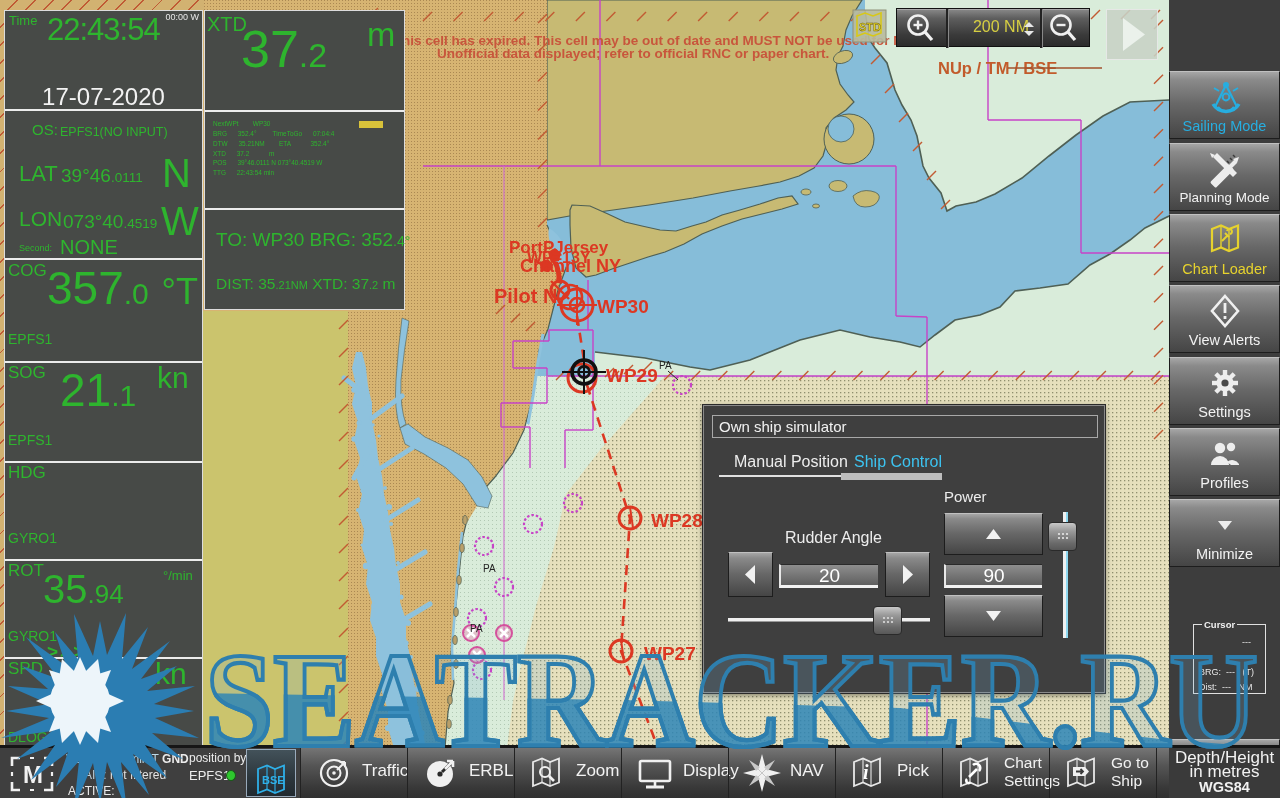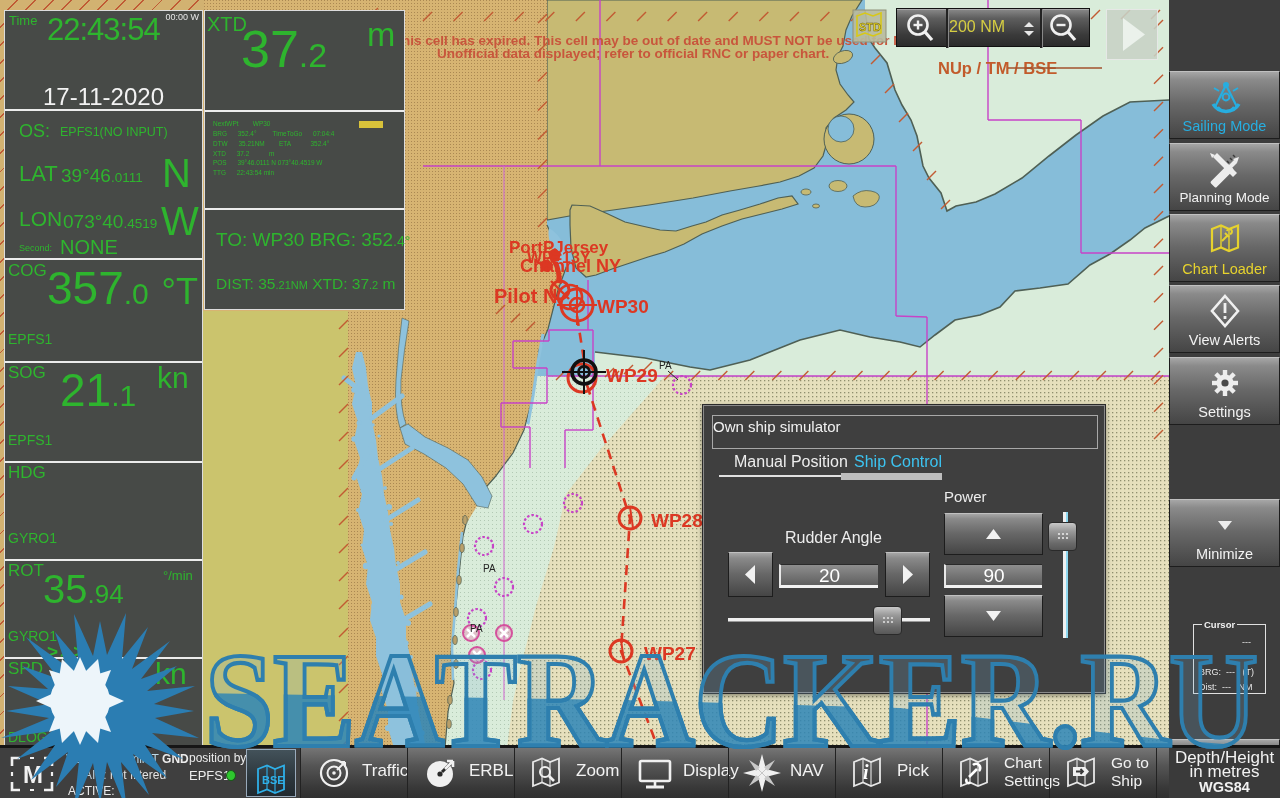--- a/index.html
+++ b/index.html
@@ -291,24 +291,24 @@
 </svg>
 
 <div class="abs hatch" style="left:0;top:0;width:204px;height:10px"></div>
 <div class="abs hatch" style="left:0;top:10px;width:4px;height:735px"></div>
 
 <div class="abs" style="left:4px;top:10px;width:199px;height:735px;background:#474a47;border:1px solid #dcdcdc;border-bottom:none">
 
   <div class="abs g" style="left:4px;top:2px;font-size:13px">Time</div>
   <div class="abs g" style="left:42px;top:1px;font-size:31px;letter-spacing:-1px">22:43:54</div>
   <div class="abs" style="right:3px;top:1px;font-size:9px;color:#e8e8e8">00:00 W</div>
-  <div class="abs" style="left:0;top:72px;width:100%;text-align:center;font-size:24px;color:#f2f2f2">17-11-2020</div>
+  <div class="abs" style="left:0;top:72px;width:100%;text-align:center;font-size:24px;color:#f2f2f2">17-07-2020</div>
   <div class="sep" style="top:98px"></div>
 
-  <div class="abs g" style="left:14px;top:110px;font-size:18px">OS:</div>
+  <div class="abs g" style="left:27px;top:110px;font-size:15px">OS:</div>
   <div class="abs g" style="left:55px;top:114px;font-size:12.5px">EPFS1(NO INPUT)</div>
   <div class="abs g" style="left:14px;top:150px;font-size:22px">LAT</div>
   <div class="abs g" style="left:56px;top:154px;font-size:19px">39°46<span style="font-size:13.5px">.0111</span></div>
   <div class="abs g" style="left:157px;top:140px;font-size:40px">N</div>
   <div class="abs g" style="left:14px;top:196px;font-size:21px">LON</div>
   <div class="abs g" style="left:58px;top:200px;font-size:19px">073°40<span style="font-size:13.5px">.4519</span></div>
   <div class="abs g" style="left:156px;top:188px;font-size:40px">W</div>
   <div class="abs g" style="left:14px;top:232px;font-size:9px">Second:</div>
   <div class="abs g" style="left:55px;top:225px;font-size:20px">NONE</div>
   <div class="sep" style="top:247px"></div>
@@ -361,39 +361,39 @@
 
 <div class="abs" style="left:896px;top:8px;width:194px;height:39px;background:linear-gradient(180deg,#8a8a8a 0,#5e5e5e 25%,#3a3a3a 70%,#2c2c2c 100%);border:1px solid #111;box-shadow:inset 0 1px 0 #aaa">
   <div class="abs" style="left:49px;top:0;width:2px;height:39px;background:#222;box-shadow:1px 0 0 #888"></div>
   <div class="abs" style="left:143px;top:0;width:2px;height:39px;background:#222;box-shadow:1px 0 0 #888"></div>
   <svg class="abs" style="left:7px;top:3px" width="34" height="34" viewBox="0 0 34 34">
         <circle cx="14" cy="13" r="9.5" fill="none" stroke="#f0f0f0" stroke-width="2.6"></circle>
         <line x1="21" y1="20" x2="28" y2="28" stroke="#f0f0f0" stroke-width="3.4"></line>
         <line x1="9.5" y1="13" x2="18.5" y2="13" stroke="#f0f0f0" stroke-width="2.4"></line>
         <line x1="14" y1="8.5" x2="14" y2="17.5" stroke="#f0f0f0" stroke-width="2.4"></line>
       </svg>
-  <div class="abs" style="left:52px;top:9px;width:80px;text-align:left;font-size:16px;color:#d6ce42">200 NM</div>
+  <div class="abs" style="left:52px;top:9px;width:80px;text-align:right;font-size:16px;color:#d6ce42">200 NM</div>
   <svg class="abs" style="left:126px;top:12px" width="12" height="16" viewBox="0 0 12 16">
         <path d="M6,1 L11,6 H1 Z" fill="#e8e8e8"></path>
         <path d="M6,15 L1,10 H11 Z" fill="#e8e8e8"></path>
       </svg>
   <svg class="abs" style="left:150px;top:3px" width="34" height="34" viewBox="0 0 34 34">
         <circle cx="14" cy="13" r="9.5" fill="none" stroke="#f0f0f0" stroke-width="2.6"></circle>
         <line x1="21" y1="20" x2="28" y2="28" stroke="#f0f0f0" stroke-width="3.4"></line>
         <line x1="9.5" y1="13" x2="18.5" y2="13" stroke="#f0f0f0" stroke-width="2.4"></line>
       </svg>
 </div>
 <div class="abs" style="left:1106px;top:9px;width:52px;height:51px;background:#c8d2c6;opacity:0.88;border:1px solid #e8e8e8">
   <svg width="50" height="49">
         <path d="M16,8 L38,24.5 L16,41 Z" fill="#eef2ee"></path>
       </svg>
 </div>
 
 <div class="abs" style="left:703px;top:405px;width:402px;height:288px;background:#3f3f3f;border:1px solid #8a8a8a;outline:1px solid #2a2a2a;box-shadow:0 2px 6px rgba(0,0,0,0.5)">
-  <div class="abs" style="left:8px;top:9px;width:386px;height:34px;border:1px solid #a8a8a8;color:#f2f2f2;font-size:15px;line-height:21px;">Own ship simulator</div>
+  <div class="abs" style="left:8px;top:9px;width:386px;height:23px;border:1px solid #a8a8a8;color:#f2f2f2;font-size:15px;line-height:21px;padding-left:6px">Own ship simulator</div>
   <div class="abs" style="left:30px;top:47px;font-size:16px;color:#ededed">Manual Position</div>
   <div class="abs" style="left:150px;top:47px;font-size:16px;color:#3cc3f0">Ship Control</div>
   <div class="abs" style="left:15px;top:69px;width:122px;height:2px;background:#e0e0e0"></div>
   <div class="abs" style="left:137px;top:67px;width:101px;height:7px;background:#bdbdbd"></div>
   <div class="abs" style="left:240px;top:82px;font-size:15px;color:#ededed">Power</div>
 
   <div class="abs btn" style="left:240px;top:107px;width:99px;height:42px">
     <svg width="97" height="40">
           <path d="M41,25 L48.5,15 L56,25 Z" fill="#f2f2f2"></path>
         </svg>
@@ -510,20 +510,31 @@
                 <rect x="27" y="17.8" width="6" height="4.4"></rect>
                 <rect x="17.8" y="7" width="4.4" height="6" transform="rotate(45 20 20)"></rect>
                 <rect x="17.8" y="27" width="4.4" height="6" transform="rotate(45 20 20)"></rect>
                 <rect x="7" y="17.8" width="6" height="4.4" transform="rotate(45 20 20)"></rect>
                 <rect x="27" y="17.8" width="6" height="4.4" transform="rotate(45 20 20)"></rect>
               </g>
             </g>
             <circle cx="20" cy="20" r="3.6" fill="#4a4a4a"></circle>
           </svg></div>
 <div class="sbtxt" style="top:46px;color:#f2f2f2;font-size:14.5px">Settings</div>
+      </div>
+<div class="abs btn" style="left:0;top:427.8px;width:111px;height:68px">
+<div class="abs" style="left:35px;top:5px"><svg width="40" height="40" viewBox="0 0 40 40">
+            <g fill="#ededed">
+              <circle cx="15" cy="14" r="5.2"></circle>
+              <path d="M6,31 a9,9 0 0 1 18,0 z"></path>
+              <circle cx="26" cy="13" r="4.2"></circle>
+              <path d="M22,28 a8,8 0 0 1 12,2 l0,1 h-8 z"></path>
+            </g>
+          </svg></div>
+<div class="sbtxt" style="top:46px;color:#f2f2f2;font-size:14.5px">Profiles</div>
       </div>
 <div class="abs btn" style="left:0;top:499.1px;width:111px;height:68px">
 <div class="abs" style="left:35px;top:5px"><svg width="40" height="40" viewBox="0 0 40 40">
             <path d="M13,16 h14 l-7,9 z" fill="#ededed"></path>
           </svg></div>
 <div class="sbtxt" style="top:46px;color:#f2f2f2;font-size:14.5px">Minimize</div>
       </div>
 <div class="abs" style="left:24px;top:624px;width:73px;height:70px;border:1.5px solid #e0e0e0">
 <div class="abs" style="left:8px;top:-6px;background:#3d3d3d;padding:0 2px;font-size:9.5px;font-weight:bold;color:#f0f0f0">Cursor</div>
 <div style="position:absolute;right:14px;top:10px;font-size:9px;color:#e8e8e8;text-align:right;line-height:14px">---<br>---</div>

